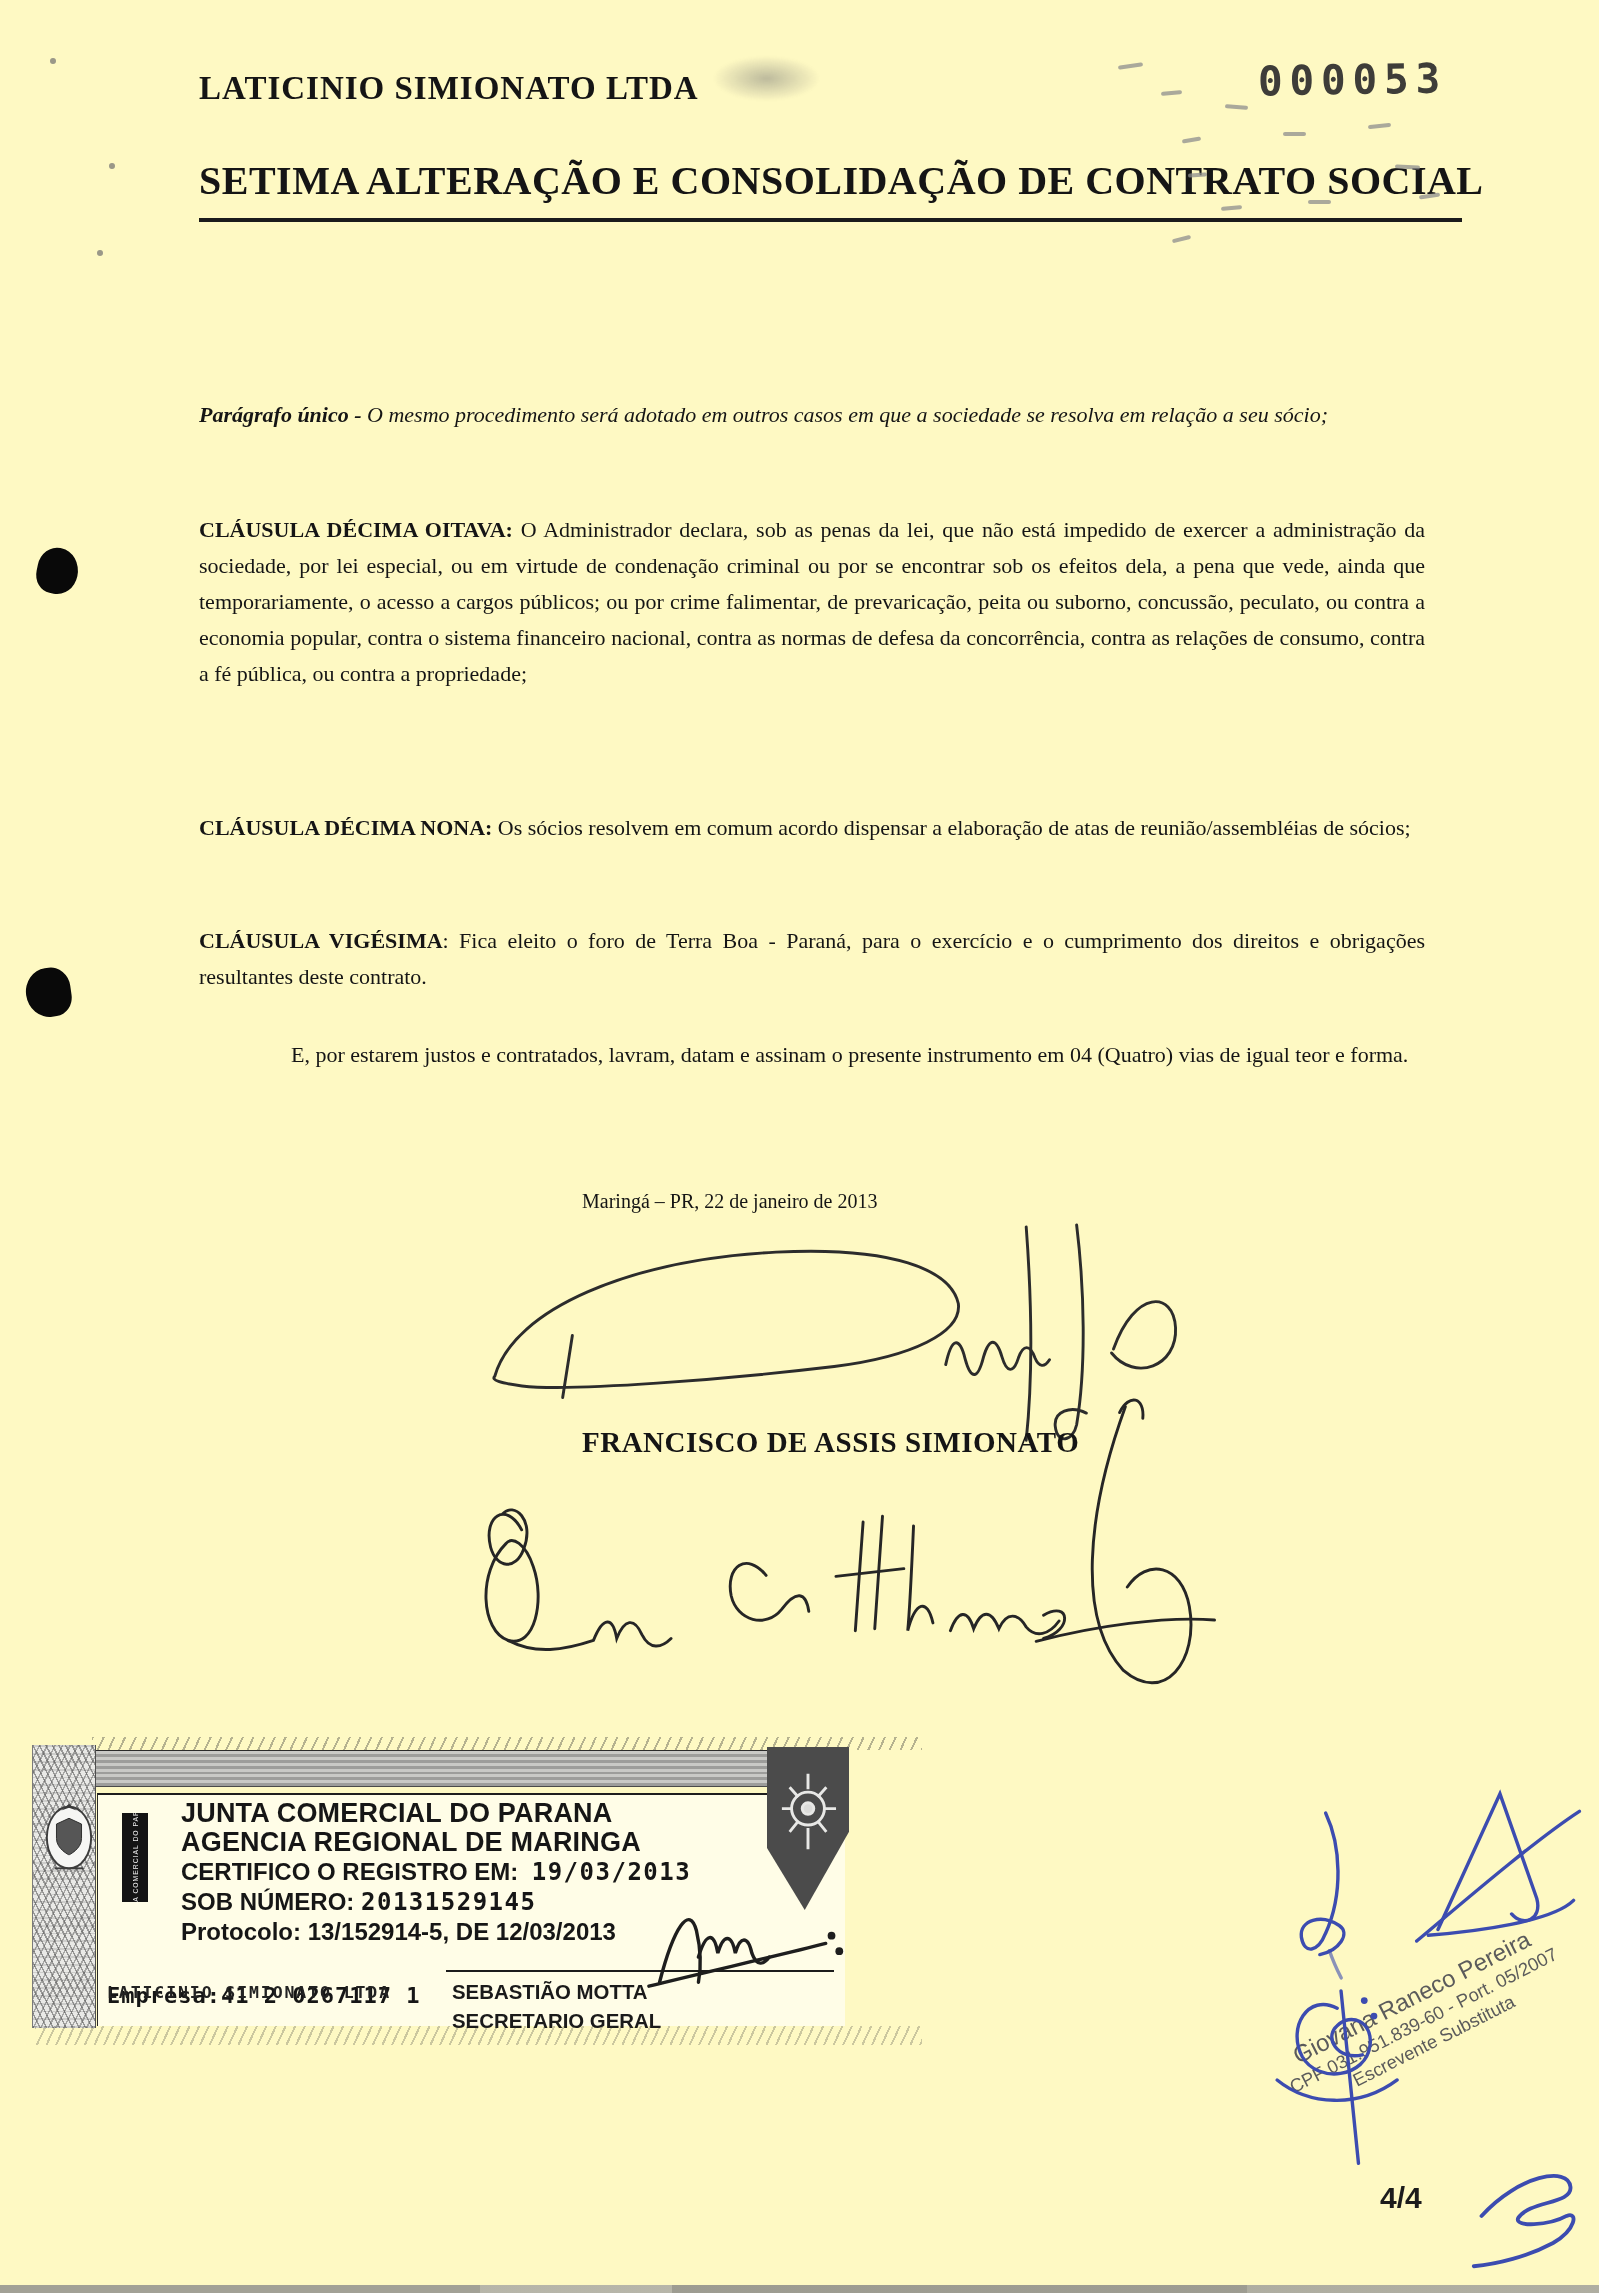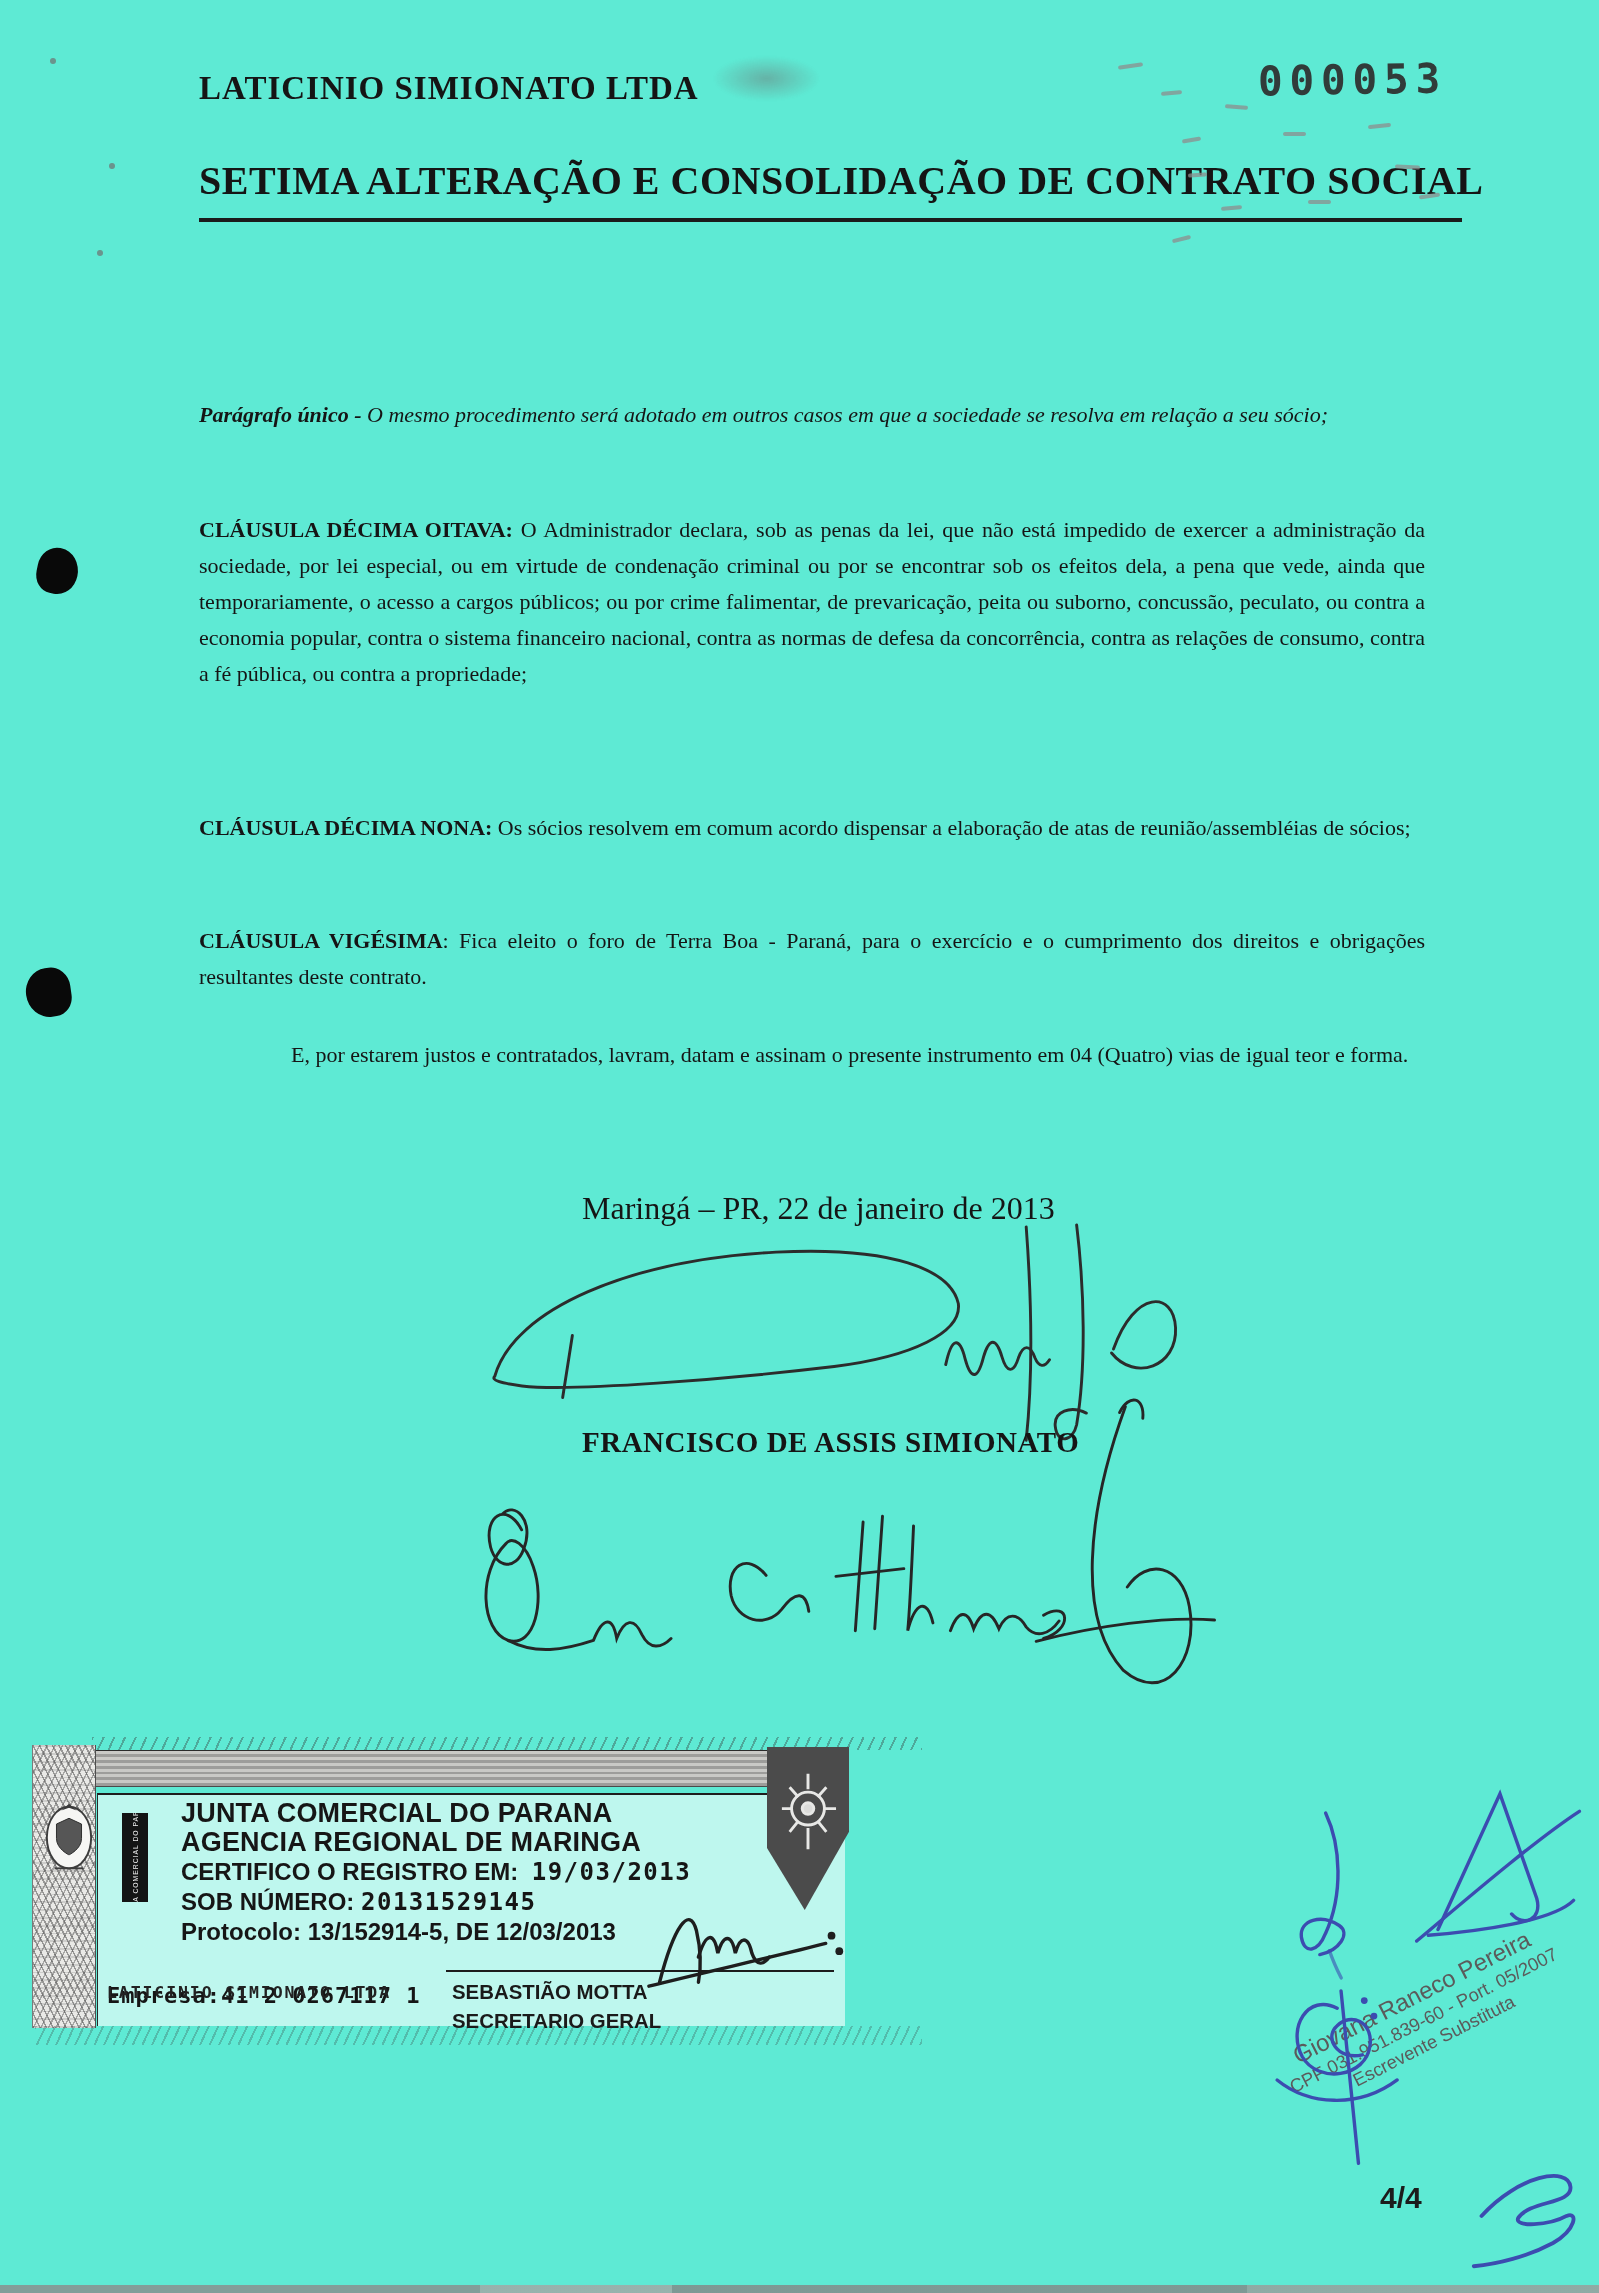--- a/index.html
+++ b/index.html
@@ -1,18 +1,18 @@
 <!DOCTYPE html>
 <html><head>
 <meta charset="utf-8">
 <style>
   html,body{margin:0;padding:0;background:#d8d8d6;}
   .page{
     position:relative;width:1599px;height:2294px;margin:0 auto;
-    background:#5eead4;overflow:hidden;
+    background:#fef9c3;overflow:hidden;
     font-family:"Liberation Serif", serif;color:#151515;
   }
   
   .company{
     position:absolute;left:199px;top:70px;
     font-size:33px;font-weight:bold;letter-spacing:1px;white-space:nowrap;
   }
   .doc-title-wrap{
     position:absolute;left:199px;top:157px;width:1263px;
     border-bottom:4.9px solid #1b1b1b;padding-bottom:13.6px;
@@ -39,21 +39,21 @@
   }
   
   .body-par{
     position:absolute;left:199px;width:1226px;
     font-size:22px;line-height:36px;text-align:justify;
   }
   .lead{font-weight:bold;}
   .italic{font-style:italic;}
   .closing{ text-indent:92px; }
   .dateline{
-    position:absolute;left:582px;top:1190px;font-size:32px;white-space:nowrap;
+    position:absolute;left:582px;top:1190px;font-size:20px;white-space:nowrap;
   }
   .sig-name{
     position:absolute;font-size:29px;font-weight:bold;white-space:nowrap;letter-spacing:0.5px;
   }
   .ink{position:absolute;pointer-events:none;}
   
   .blob{position:absolute;background:#090909;}
   .blob1{left:37px;top:548px;width:41px;height:46px;border-radius:52% 60% 55% 48%;transform:rotate(12deg);}
   .blob2{left:26px;top:968px;width:45px;height:49px;border-radius:58% 50% 46% 60%;transform:rotate(-8deg);}
   

